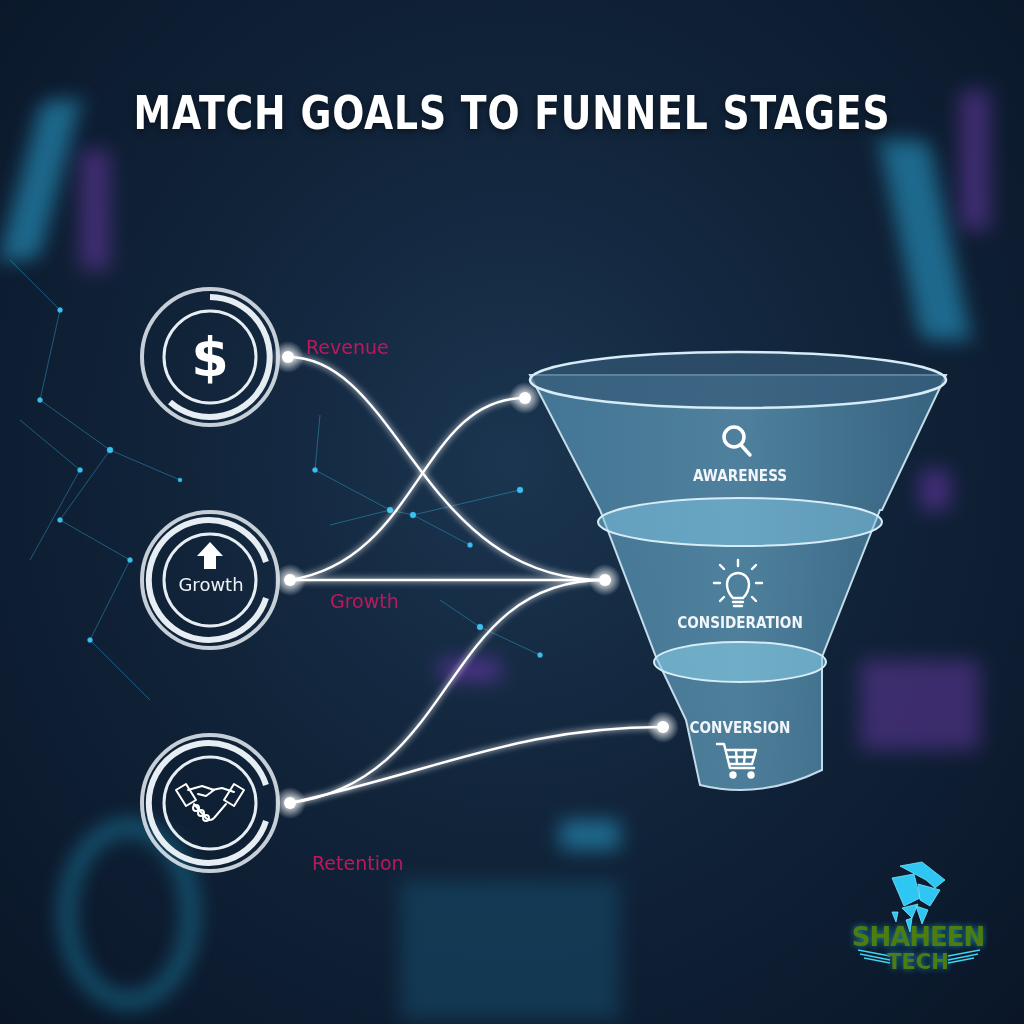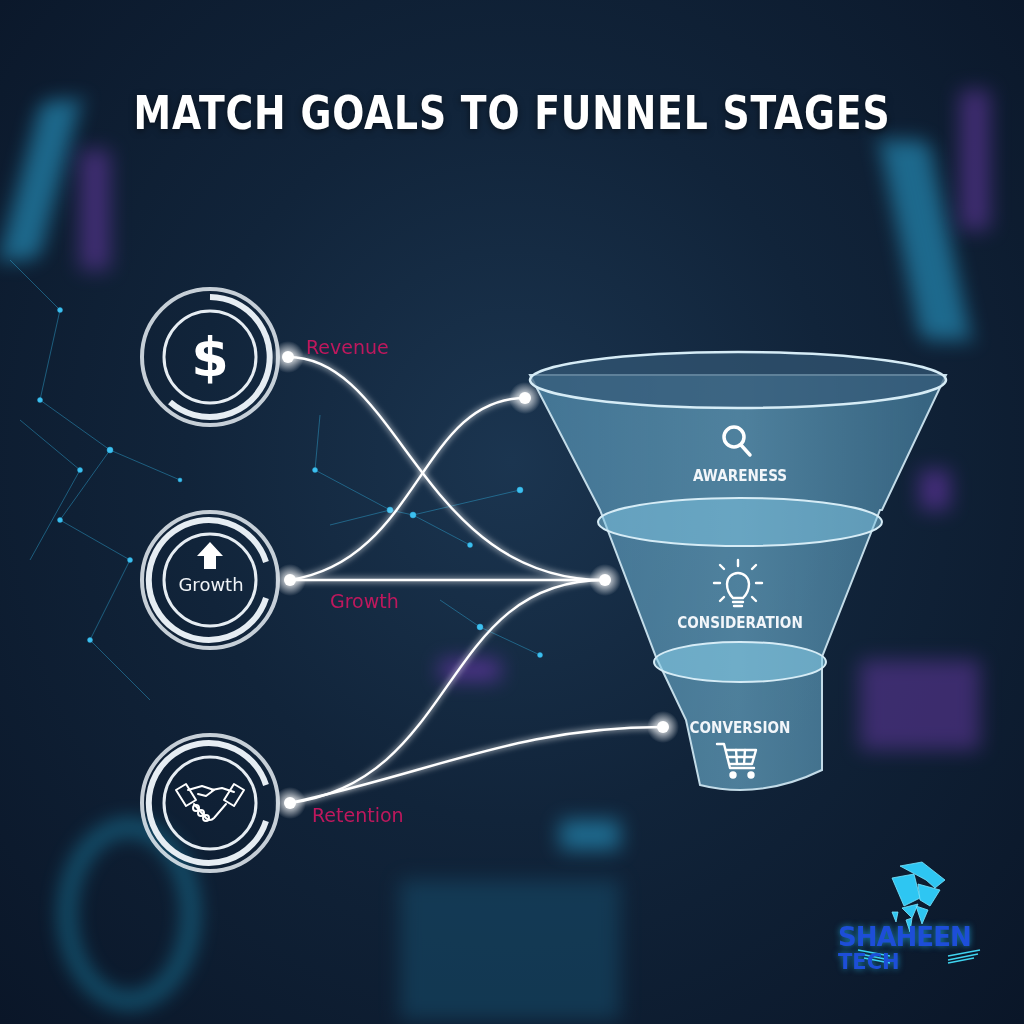--- a/index.html
+++ b/index.html
@@ -10,22 +10,22 @@
   .blur{position:absolute;filter:blur(10px);opacity:.55;border-radius:3px;}
   .title{position:absolute;top:86px;left:0;width:1024px;text-align:center;
     color:#ffffff;font-family:"DejaVu Sans","Liberation Sans",sans-serif;font-weight:bold;
     font-size:46px;letter-spacing:1px;transform:scaleX(.82);transform-origin:center;
     text-shadow:0 2px 8px rgba(0,0,0,.5);}
   svg.main{position:absolute;left:0;top:0;}
   .goal-label{position:absolute;color:#be185d;font-size:19px;font-family:"DejaVu Sans",sans-serif;}
   .stage-label{position:absolute;color:#f2f6fa;font-size:16px;font-weight:bold;
     font-family:"DejaVu Sans",sans-serif;transform:scaleX(.85);transform-origin:center;text-align:center;width:200px;}
   .inner-label{position:absolute;color:#f0f4f8;font-size:18px;font-family:"DejaVu Sans",sans-serif;text-align:center;width:100px;}
-  .logo-text{position:absolute;font-family:"DejaVu Sans",sans-serif;font-weight:bold;
-    color:#1d4ed8;text-shadow:0 0 6px rgba(40,200,255,.6);}
+  .logo-text{position:absolute;font-family:"DejaVu Sans",sans-serif;font-weight:bold;text-align:center;
+    color:#4d7c0f;text-shadow:0 0 6px rgba(40,200,255,.6);}
 </style>
 </head>
 <body>
 
 <div class="bg-layer">
   <div class="blur" style="left:20px;top:100px;width:40px;height:160px;background:#2aa6d6;transform:skewX(-15deg)"></div>
   <div class="blur" style="left:80px;top:150px;width:30px;height:120px;background:#6a3aa8;"></div>
   <div class="blur" style="left:900px;top:140px;width:50px;height:200px;background:#2aa6d6;transform:skewX(12deg)"></div>
   <div class="blur" style="left:960px;top:90px;width:30px;height:140px;background:#6a3aa8;"></div>
   <div class="blur" style="left:860px;top:660px;width:120px;height:90px;background:#6a3aa8;opacity:.5"></div>
@@ -196,21 +196,21 @@
       <path d="M860 954 L890 960"></path>
       <path d="M864 958 L890 963"></path>
     <path d="M980 950 L948 956"></path>
       <path d="M978 954 L948 960"></path>
       <path d="M974 958 L948 963"></path>
   </g>
 </svg>
 
 <div class="goal-label" style="left:306px;top:336px;">Revenue</div>
 <div class="goal-label" style="left:330px;top:590px;">Growth</div>
-<div class="goal-label" style="left:312px;top:804px;text-align:center;">Retention</div>
+<div class="goal-label" style="left:312px;top:852px;text-align:center;">Retention</div>
 <div class="inner-label" style="left:161px;top:574px;">Growth</div>
 
 <div class="stage-label" style="left:640px;top:466px;">AWARENESS</div>
 <div class="stage-label" style="left:640px;top:613px;">CONSIDERATION</div>
 <div class="stage-label" style="left:640px;top:718px;">CONVERSION</div>
 
 <div class="logo-text" style="left:838px;top:922px;width:160px;font-size:26px;letter-spacing:-1px;">SHAHEEN</div>
 <div class="logo-text" style="left:838px;top:950px;width:160px;font-size:21px;">TECH</div>
 
 </body></html>

